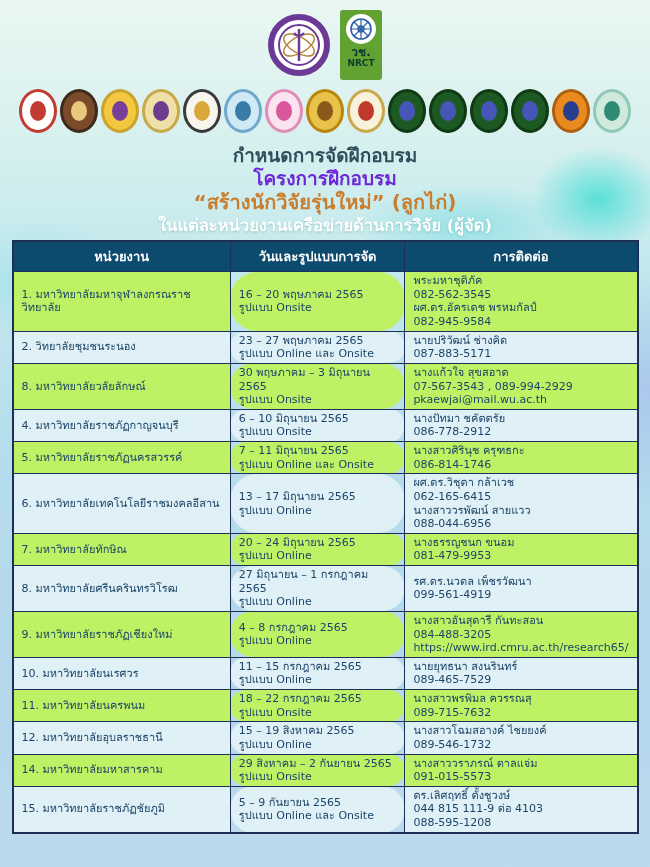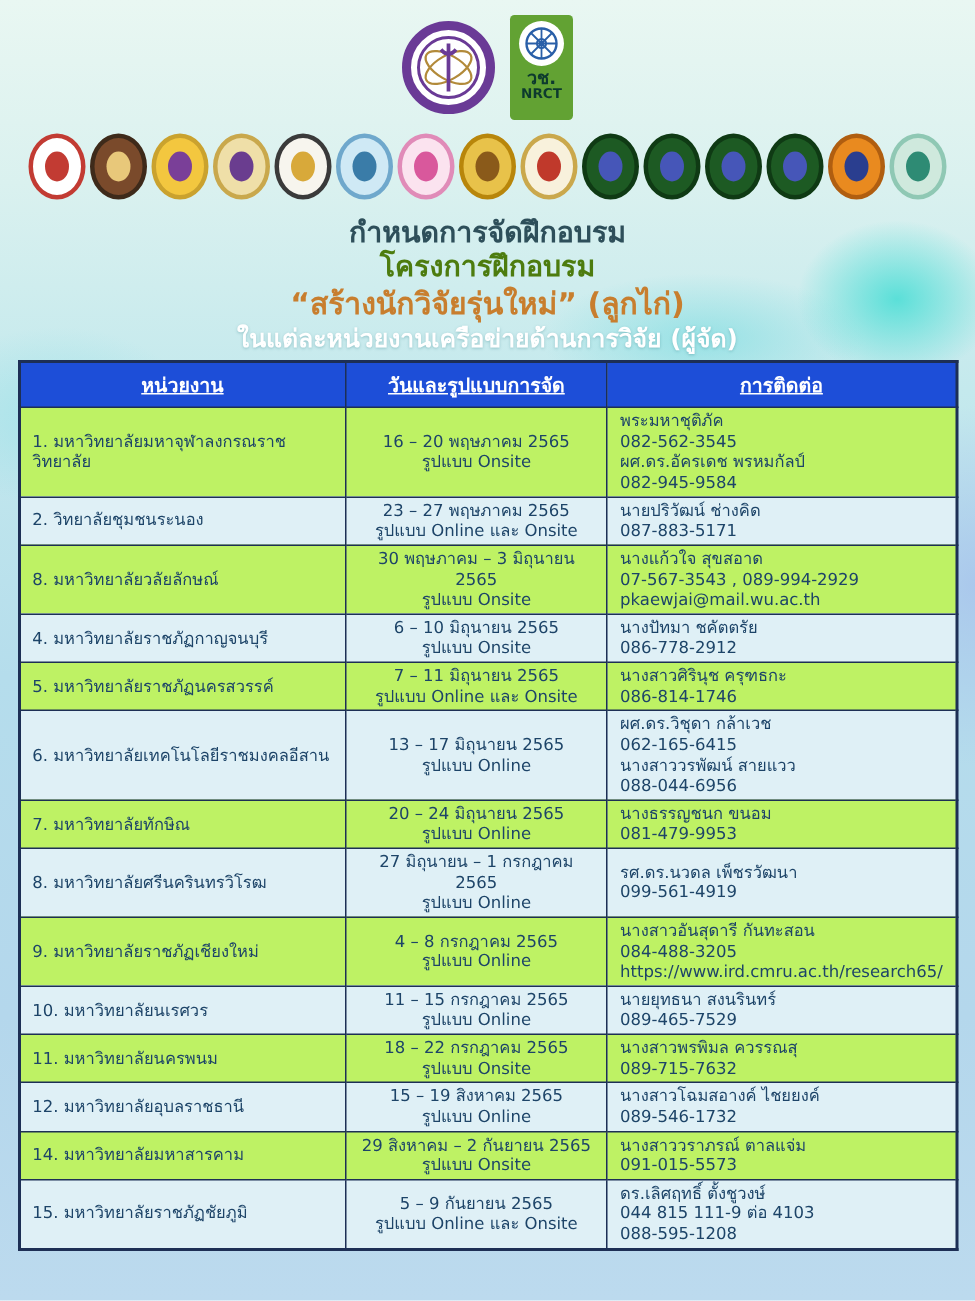--- a/index.html
+++ b/index.html
@@ -25,33 +25,33 @@
   .nrct-th{ color:#0d3a2e; font-weight:bold; font-size:12px; line-height:1.1; margin-top:2px; }
   .nrct-en{ color:#0d3a2e; font-weight:bold; font-size:9px; line-height:1.1; }
 
   .partner-logos{ display:flex; justify-content:center; align-items:center; gap:3px; height:62px; }
   .plogo{ width:38px; height:44px; border-radius:50%; border:3px solid; display:flex; align-items:center; justify-content:center; flex:0 0 auto; }
   .plogo-core{ width:16px; height:20px; border-radius:50%; display:block; }
 
   
   .title-block{ text-align:center; margin-top:2px; }
   .title-line1{ font-size:19px; font-weight:bold; color:#2e4f5a; line-height:1.22; }
-  .title-line2{ font-size:19px; font-weight:bold; color:#4d7c0f; line-height:1.22; }
+  .title-line2{ font-size:19px; font-weight:bold; color:#6d28d9; line-height:1.22; }
   .title-line3{ font-size:20px; font-weight:bold; color:#c87e2e; line-height:1.22; }
   .title-line4{ font-size:16.5px; font-weight:bold; color:#ffffff; line-height:1.3;
                 text-shadow:0 1px 2px rgba(40,120,130,0.35); }
 
   
   table{ border-collapse:collapse; width:627px; margin:4px auto 0 auto; border:2px solid #1d2f55; }
-  th{ background:#1d4ed8; color:#ffffff; font-size:13px; font-weight:bold; padding:4px 2px; border:1px solid #1d2f55;text-decoration:underline; }
+  th{ background:#0c4a6e; color:#ffffff; font-size:13px; font-weight:bold; padding:4px 2px; border:1px solid #1d2f55; }
   td{ border:1px solid #1d2f55; padding:2px 8px; font-size:11px; color:#1d4468; line-height:1.24;
       vertical-align:middle; background:#bef264; }
   tr:nth-child(even) td{ background:#dff0f6; }
   col.c1{ width:36%; } col.c2{ width:29%; } col.c3{ width:35%; }
-  td.date-cell{ text-align:center; white-space:pre-line; }
+  td.date-cell{ white-space:pre-line;border-radius:27px; }
   td.contact-cell{ white-space:pre-line; }
 </style>
 </head>
 <body>
 
 <div class="poster">
 
   <div class="top-logos">
     <div class="mcu-logo">
       <svg width="44" height="44" viewBox="0 0 44 44">

